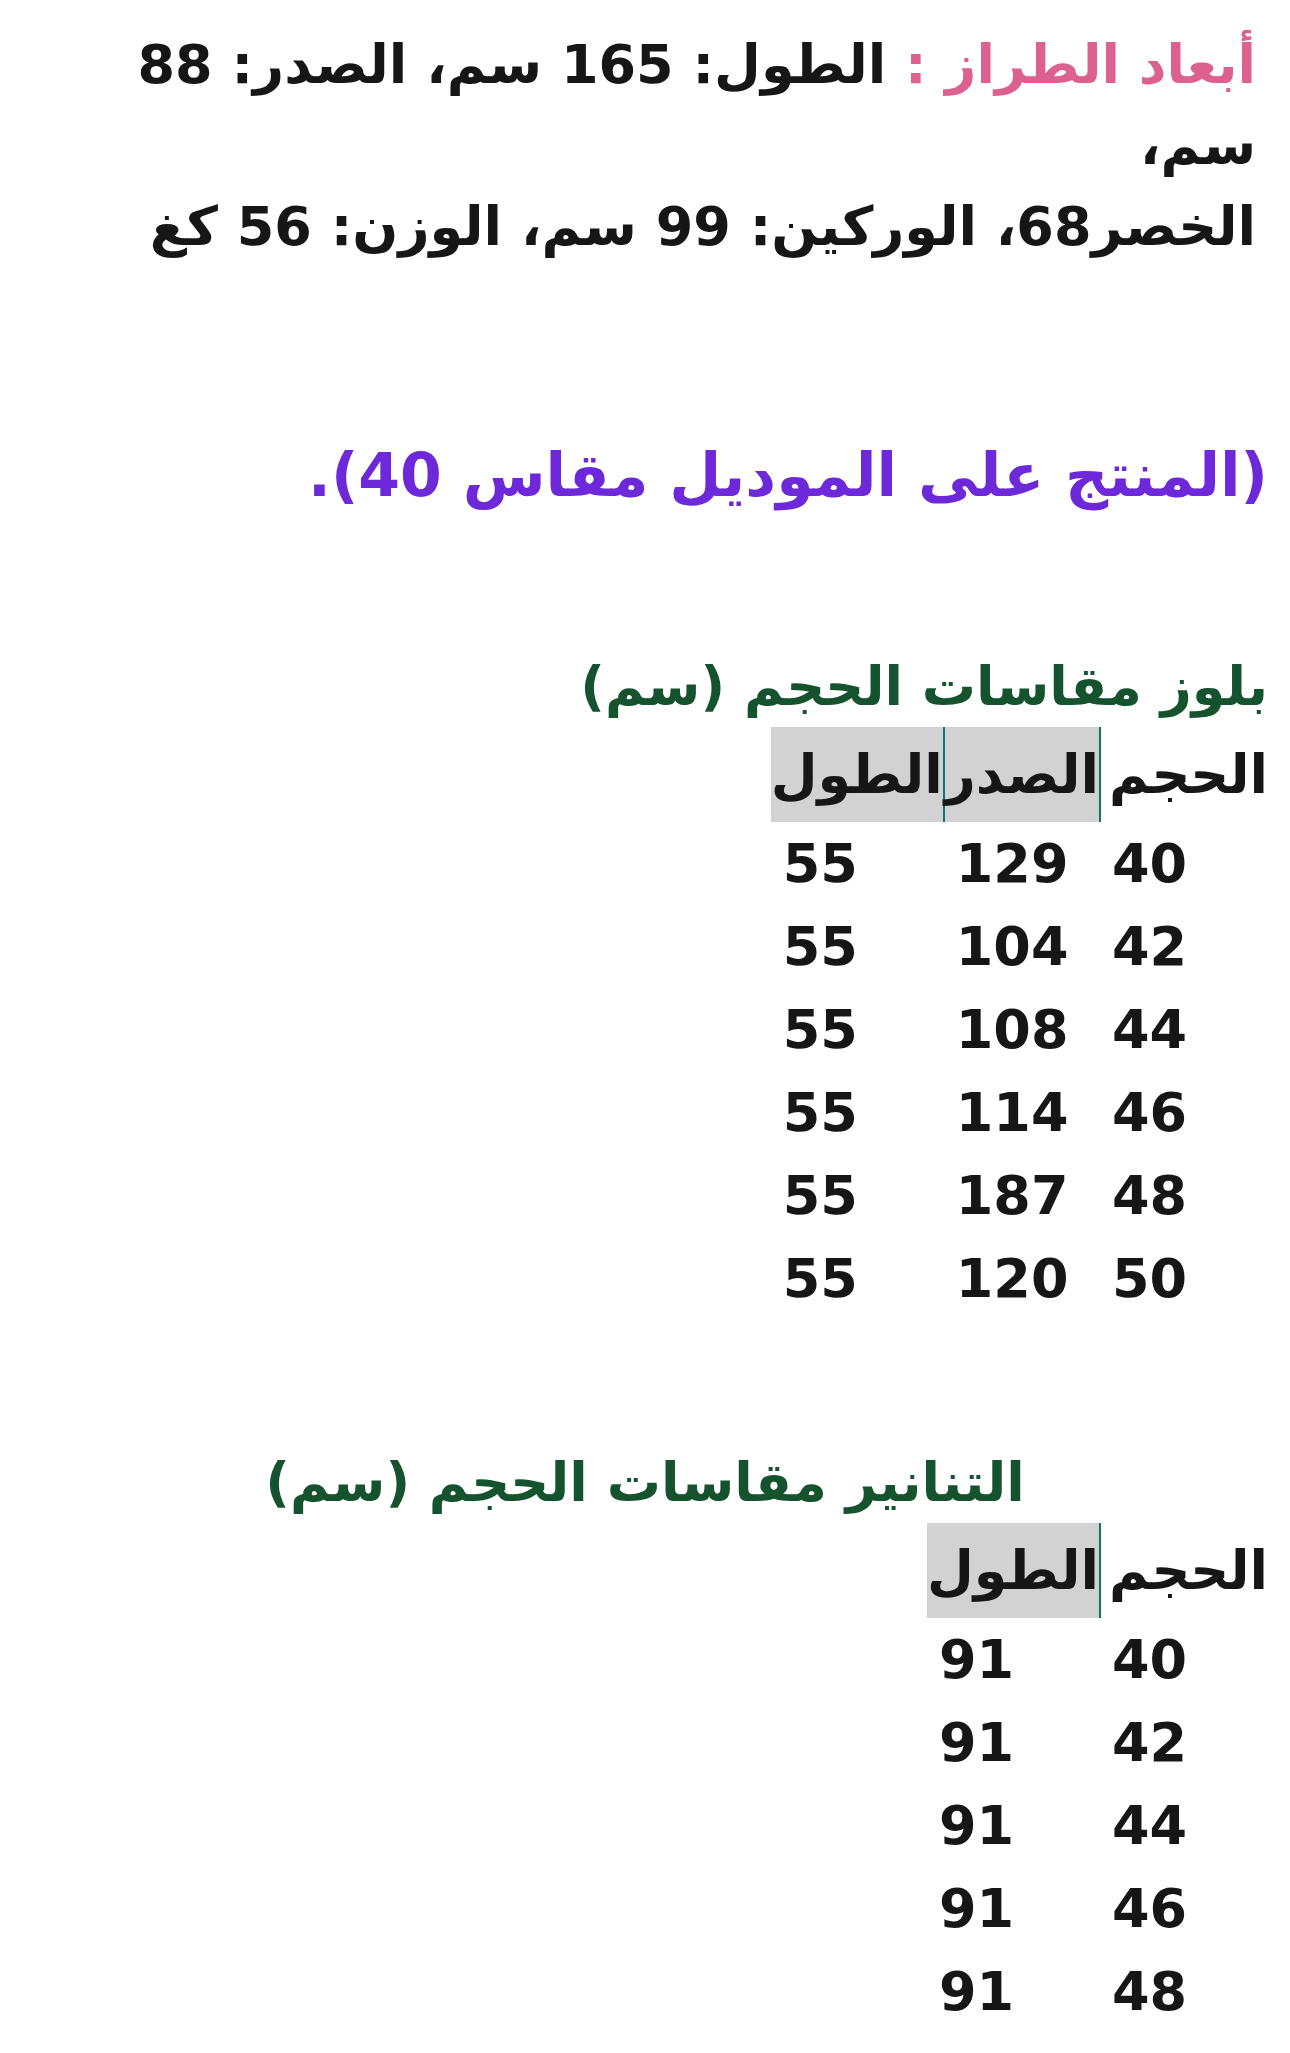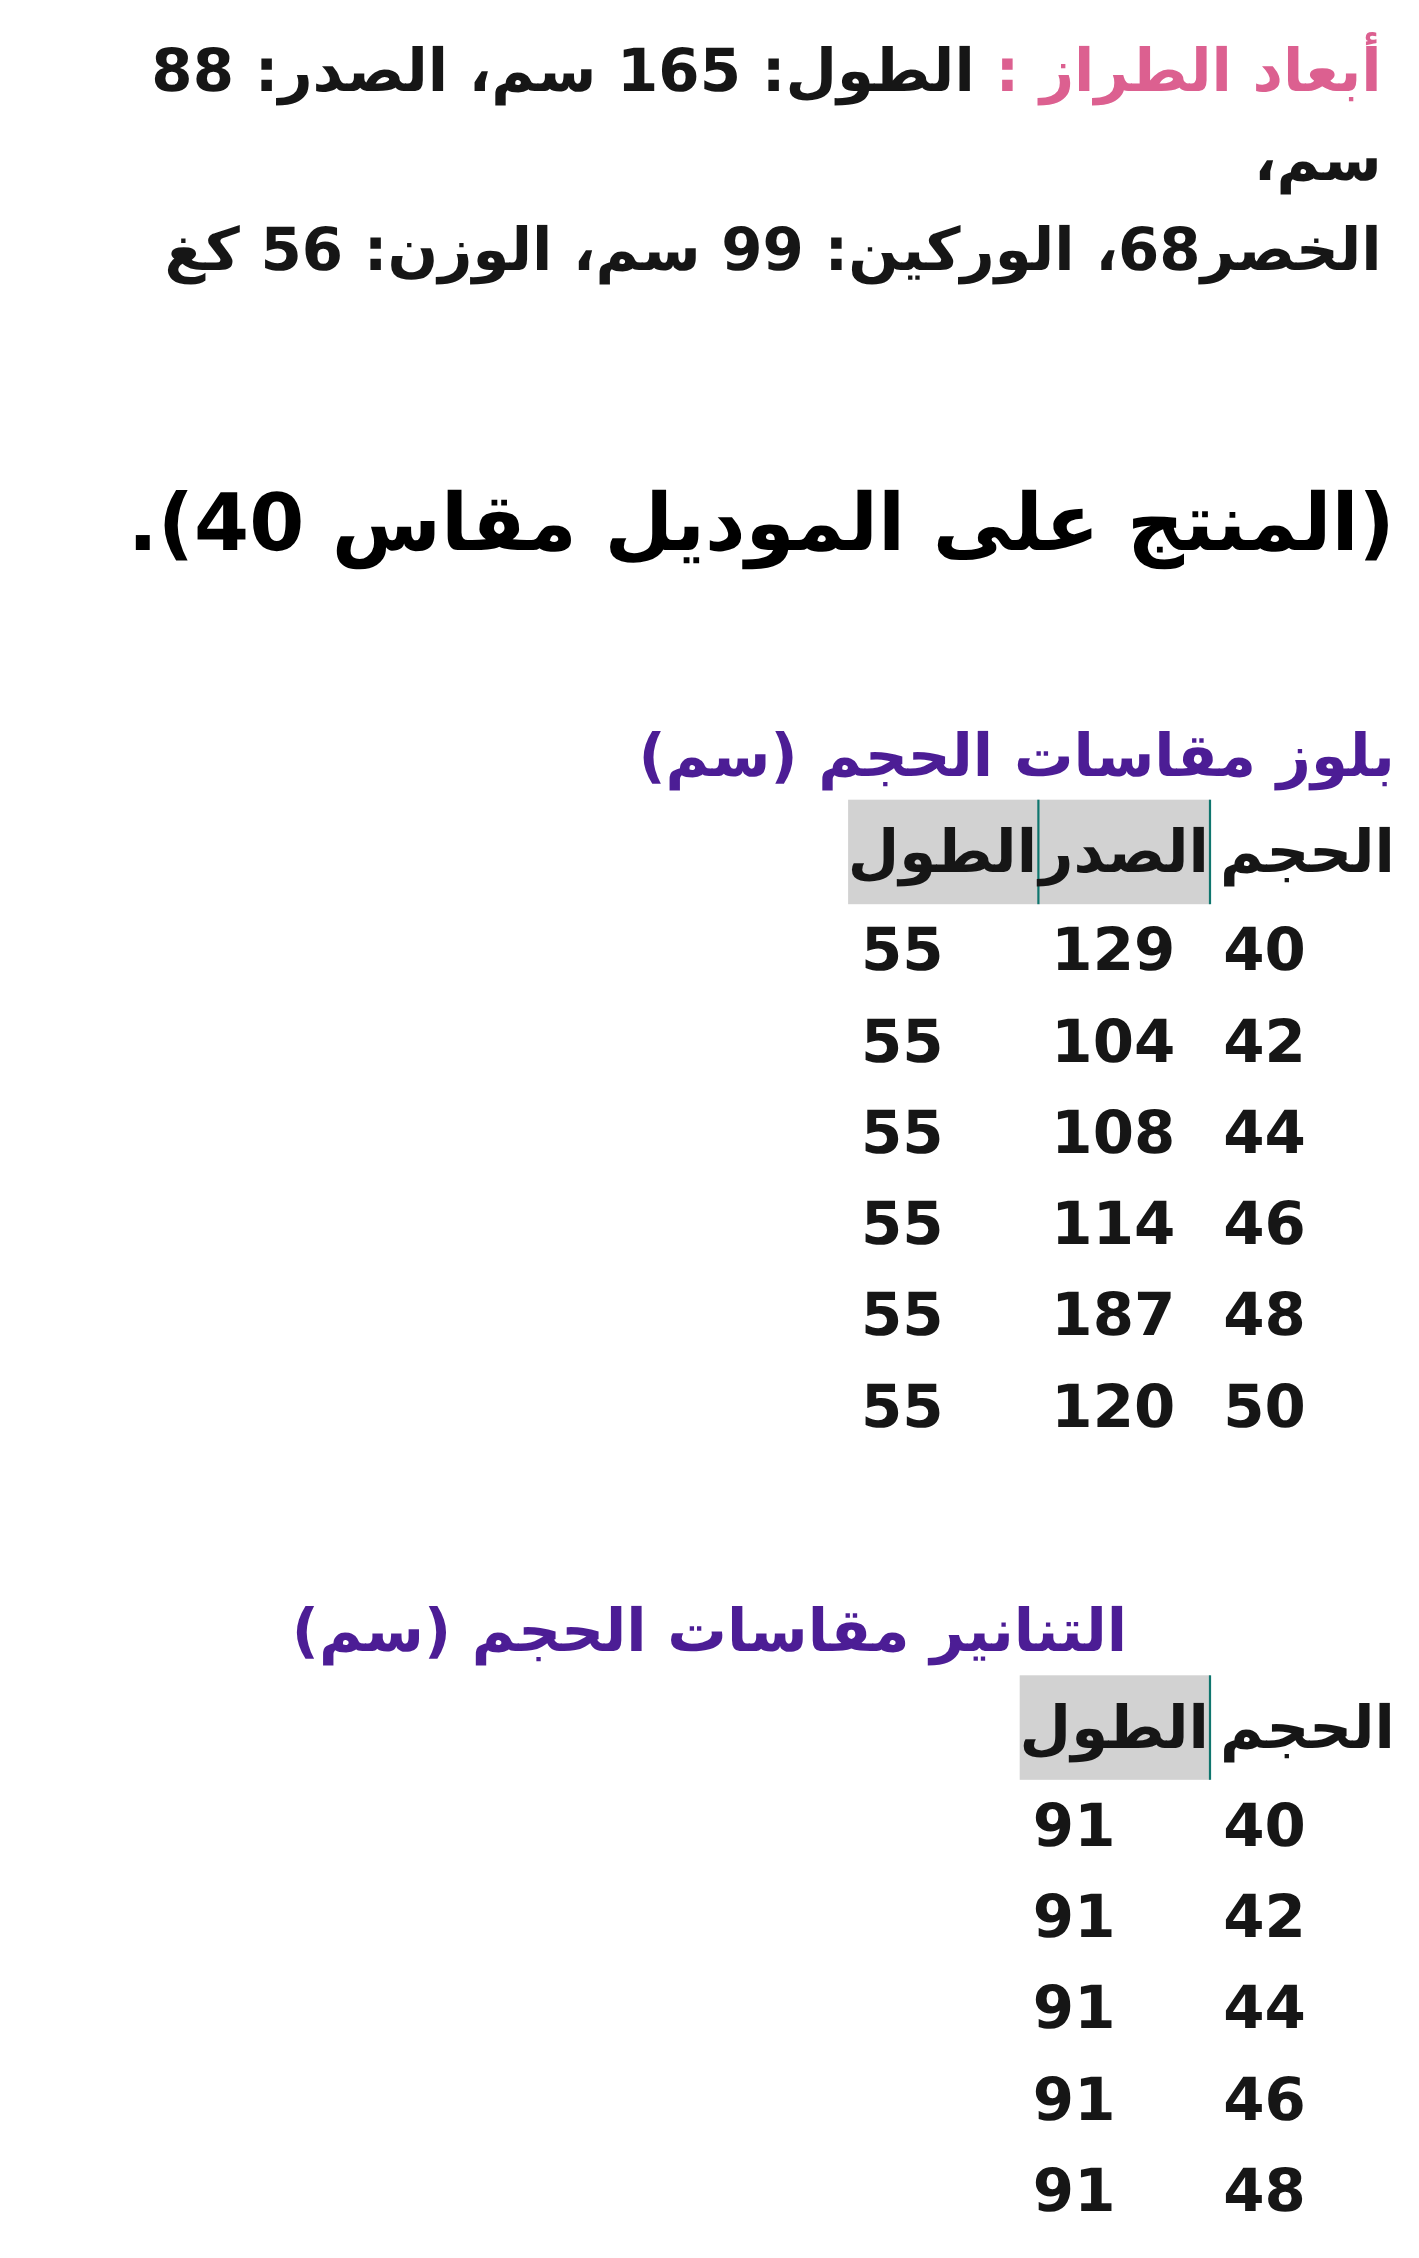--- a/index.html
+++ b/index.html
@@ -28,34 +28,34 @@
     text-align: right;
     color: #161616;
   }
   .model-dims .pink-label {
     color: #dc6090;
     font-weight: 800;
   }
   
   .model-note {
     margin: 166px 0 0 0;
-    font-size: 72px;
+    font-size: 60px;
     font-weight: 800;
     line-height: 84px;
     text-align: right;
-    color: #000000;
+    color: #6d28d9;
   }
   
   .section-title {
     margin: 130px 0 0 0;
     font-size: 54px;
     font-weight: 700;
     line-height: 80px;
     text-align: right;
-    color: #4c1d95;
+    color: #14532d;
   }
   .section-title.second {
     margin-top: 123px;
     text-align: center;
   }
   
   table.size-table {
     border-collapse: collapse;
     margin: 0;
     font-size: 54px;

